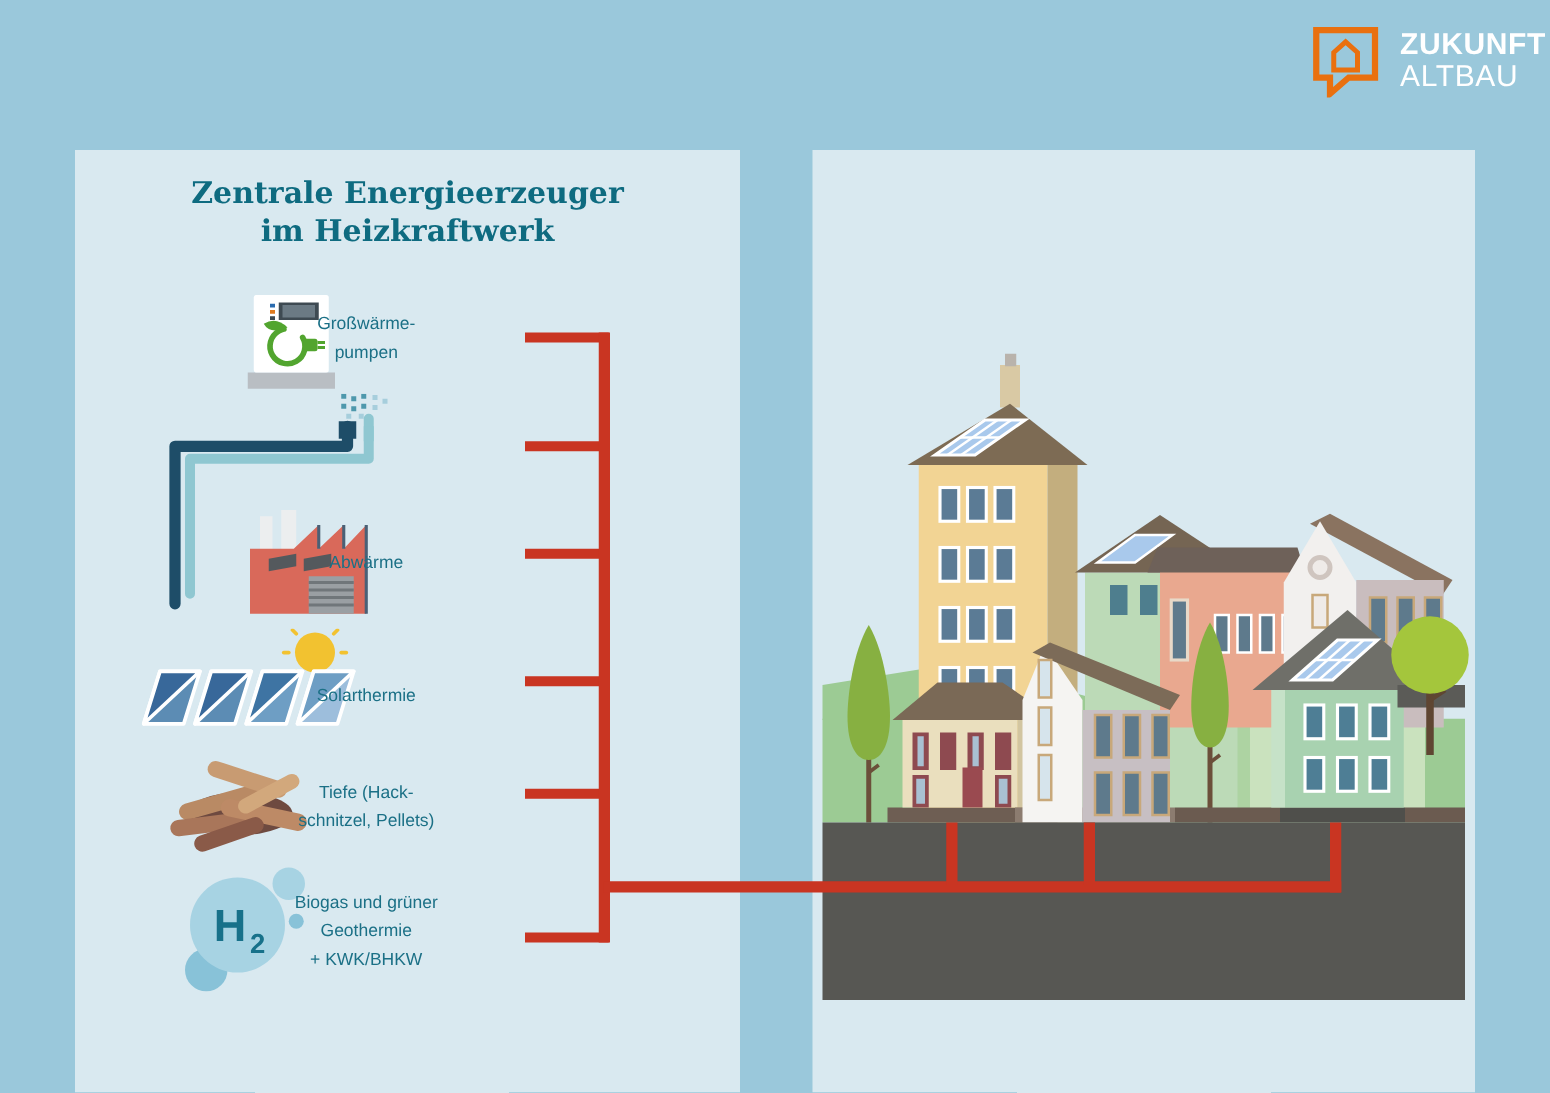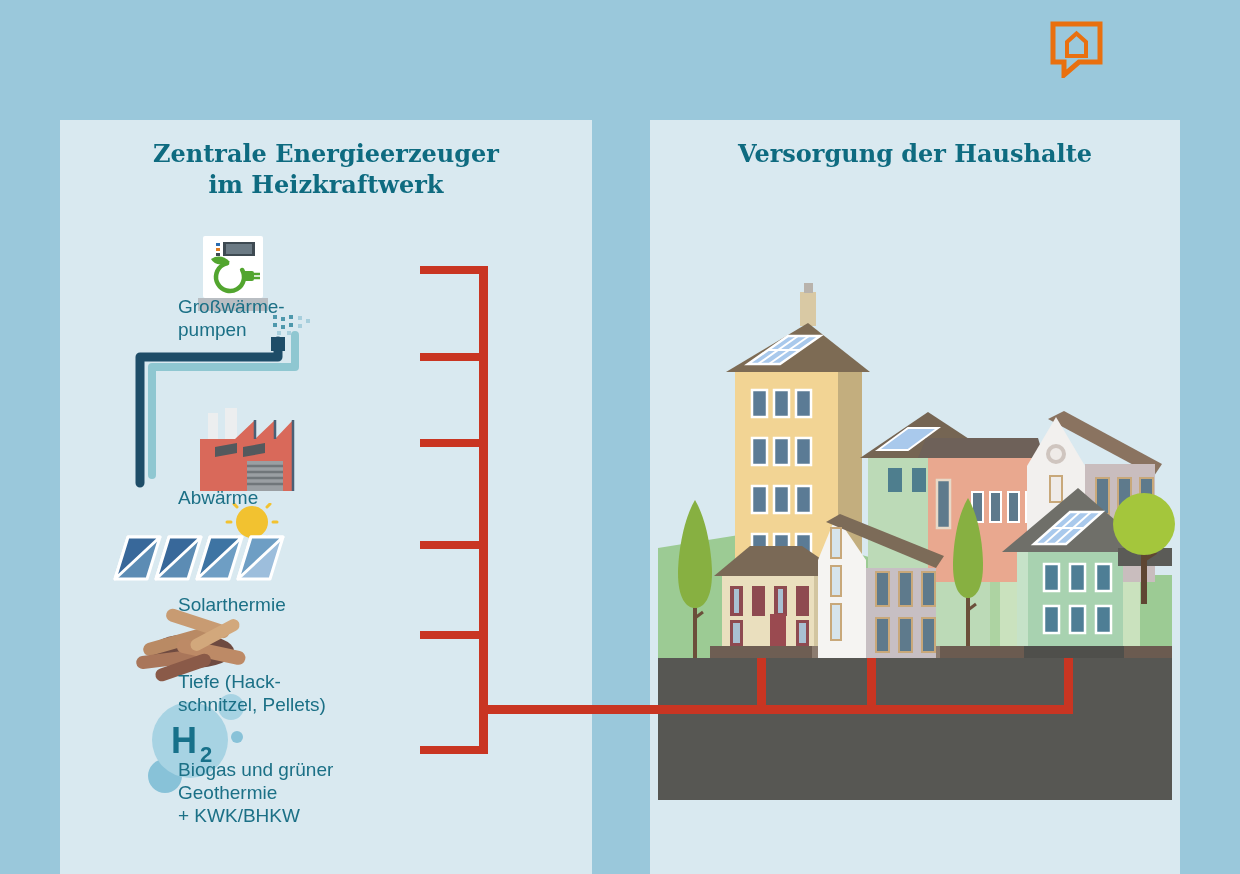--- a/index.html
+++ b/index.html
@@ -14,37 +14,41 @@
   .logo-l1{font-weight:700;font-size:24px;letter-spacing:.5px;}
   .logo-l2{font-weight:400;font-size:24px;letter-spacing:.5px;}
   
   .panel{position:absolute;top:120px;height:788px;background:#D9E9F0;}
   .panel.left{left:60px;width:532px;}
   .panel.right{left:650px;width:530px;}
   .panel-heading{position:absolute;top:18px;left:0;right:0;text-align:center;
         font-family:"DejaVu Serif","Liberation Serif",serif;font-weight:700;
         font-size:24px;line-height:31px;color:#0E6B80;white-space:pre-line;margin:0;}
   
-  .src-label{position:absolute;right:184px;width:230px;text-align:left;
-        color:#1B7086;font-size:19px;line-height:23px;white-space:pre-line;margin-top:48px;}
+  .src-label{position:absolute;right:184px;width:230px;text-align:center;
+        color:#1B7086;font-size:14px;line-height:23px;white-space:pre-line;}
   .icon-abs{position:absolute;}
   .scene{position:absolute;inset:0;}
   .network{position:absolute;inset:0;pointer-events:none;}
 </style>
 </head>
 <body>
 
 <div class="page">
 
 
   <div class="logo">
     <svg width="60" height="58" viewBox="0 0 60 58">
       <path d="M52 4 H5 V42 H16 V55 L31 42 H52 Z" fill="none" stroke="#E9700F" stroke-width="5" stroke-linejoin="miter"></path>
       <path d="M19 36 V22 L28.5 13.5 L38 22 V36 Z" fill="none" stroke="#E9700F" stroke-width="4" stroke-linejoin="miter"></path>
     </svg>
+    <div class="logo-text">
+      <div class="logo-l1">ZUKUNFT</div>
+      <div class="logo-l2">ALTBAU</div>
+    </div>
   </div>
 
   <section class="panel left">
     <h2 class="panel-heading">Zentrale Energieerzeuger
 im Heizkraftwerk</h2>
 
     <svg class="icon-abs" style="left:138px;top:115px" width="72" height="80" viewBox="0 0 72 80">
       <rect x="0" y="63" width="70" height="13" fill="#B9BEC3"></rect>
       <rect x="5" y="1" width="60" height="62" rx="2" fill="#FFFFFF"></rect>
       <rect x="25" y="7" width="32" height="14" fill="#3E4A52"></rect>
@@ -153,21 +157,20 @@
     <div class="src-label" style="top:318px">Abwärme</div>
     <div class="src-label" style="top:425px">Solarthermie</div>
     <div class="src-label" style="top:502px">Tiefe (Hack-
 schnitzel, Pellets)</div>
     <div class="src-label" style="top:590px">Biogas und grüner
 Geothermie
 + KWK/BHKW</div>
   </section>
 
   <section class="panel right">
-    <h2 class="panel-heading">Versorgung der Haushalte</h2>
 
     <svg class="scene" width="530" height="688" viewBox="0 0 530 688">
 
       <rect x="8" y="455" width="514" height="83" fill="#9CCB94"></rect>
       <polygon points="8,456 8,428 120,410 230,440 230,456" fill="#9CCB94"></polygon>
       <rect x="340" y="402" width="150" height="136" fill="#CAE2BE"></rect>
       <rect x="240" y="450" width="110" height="88" fill="#ADD3A2"></rect>
 
       <g>
         <rect x="150" y="172" width="16" height="34" fill="#D9C9A4"></rect>

